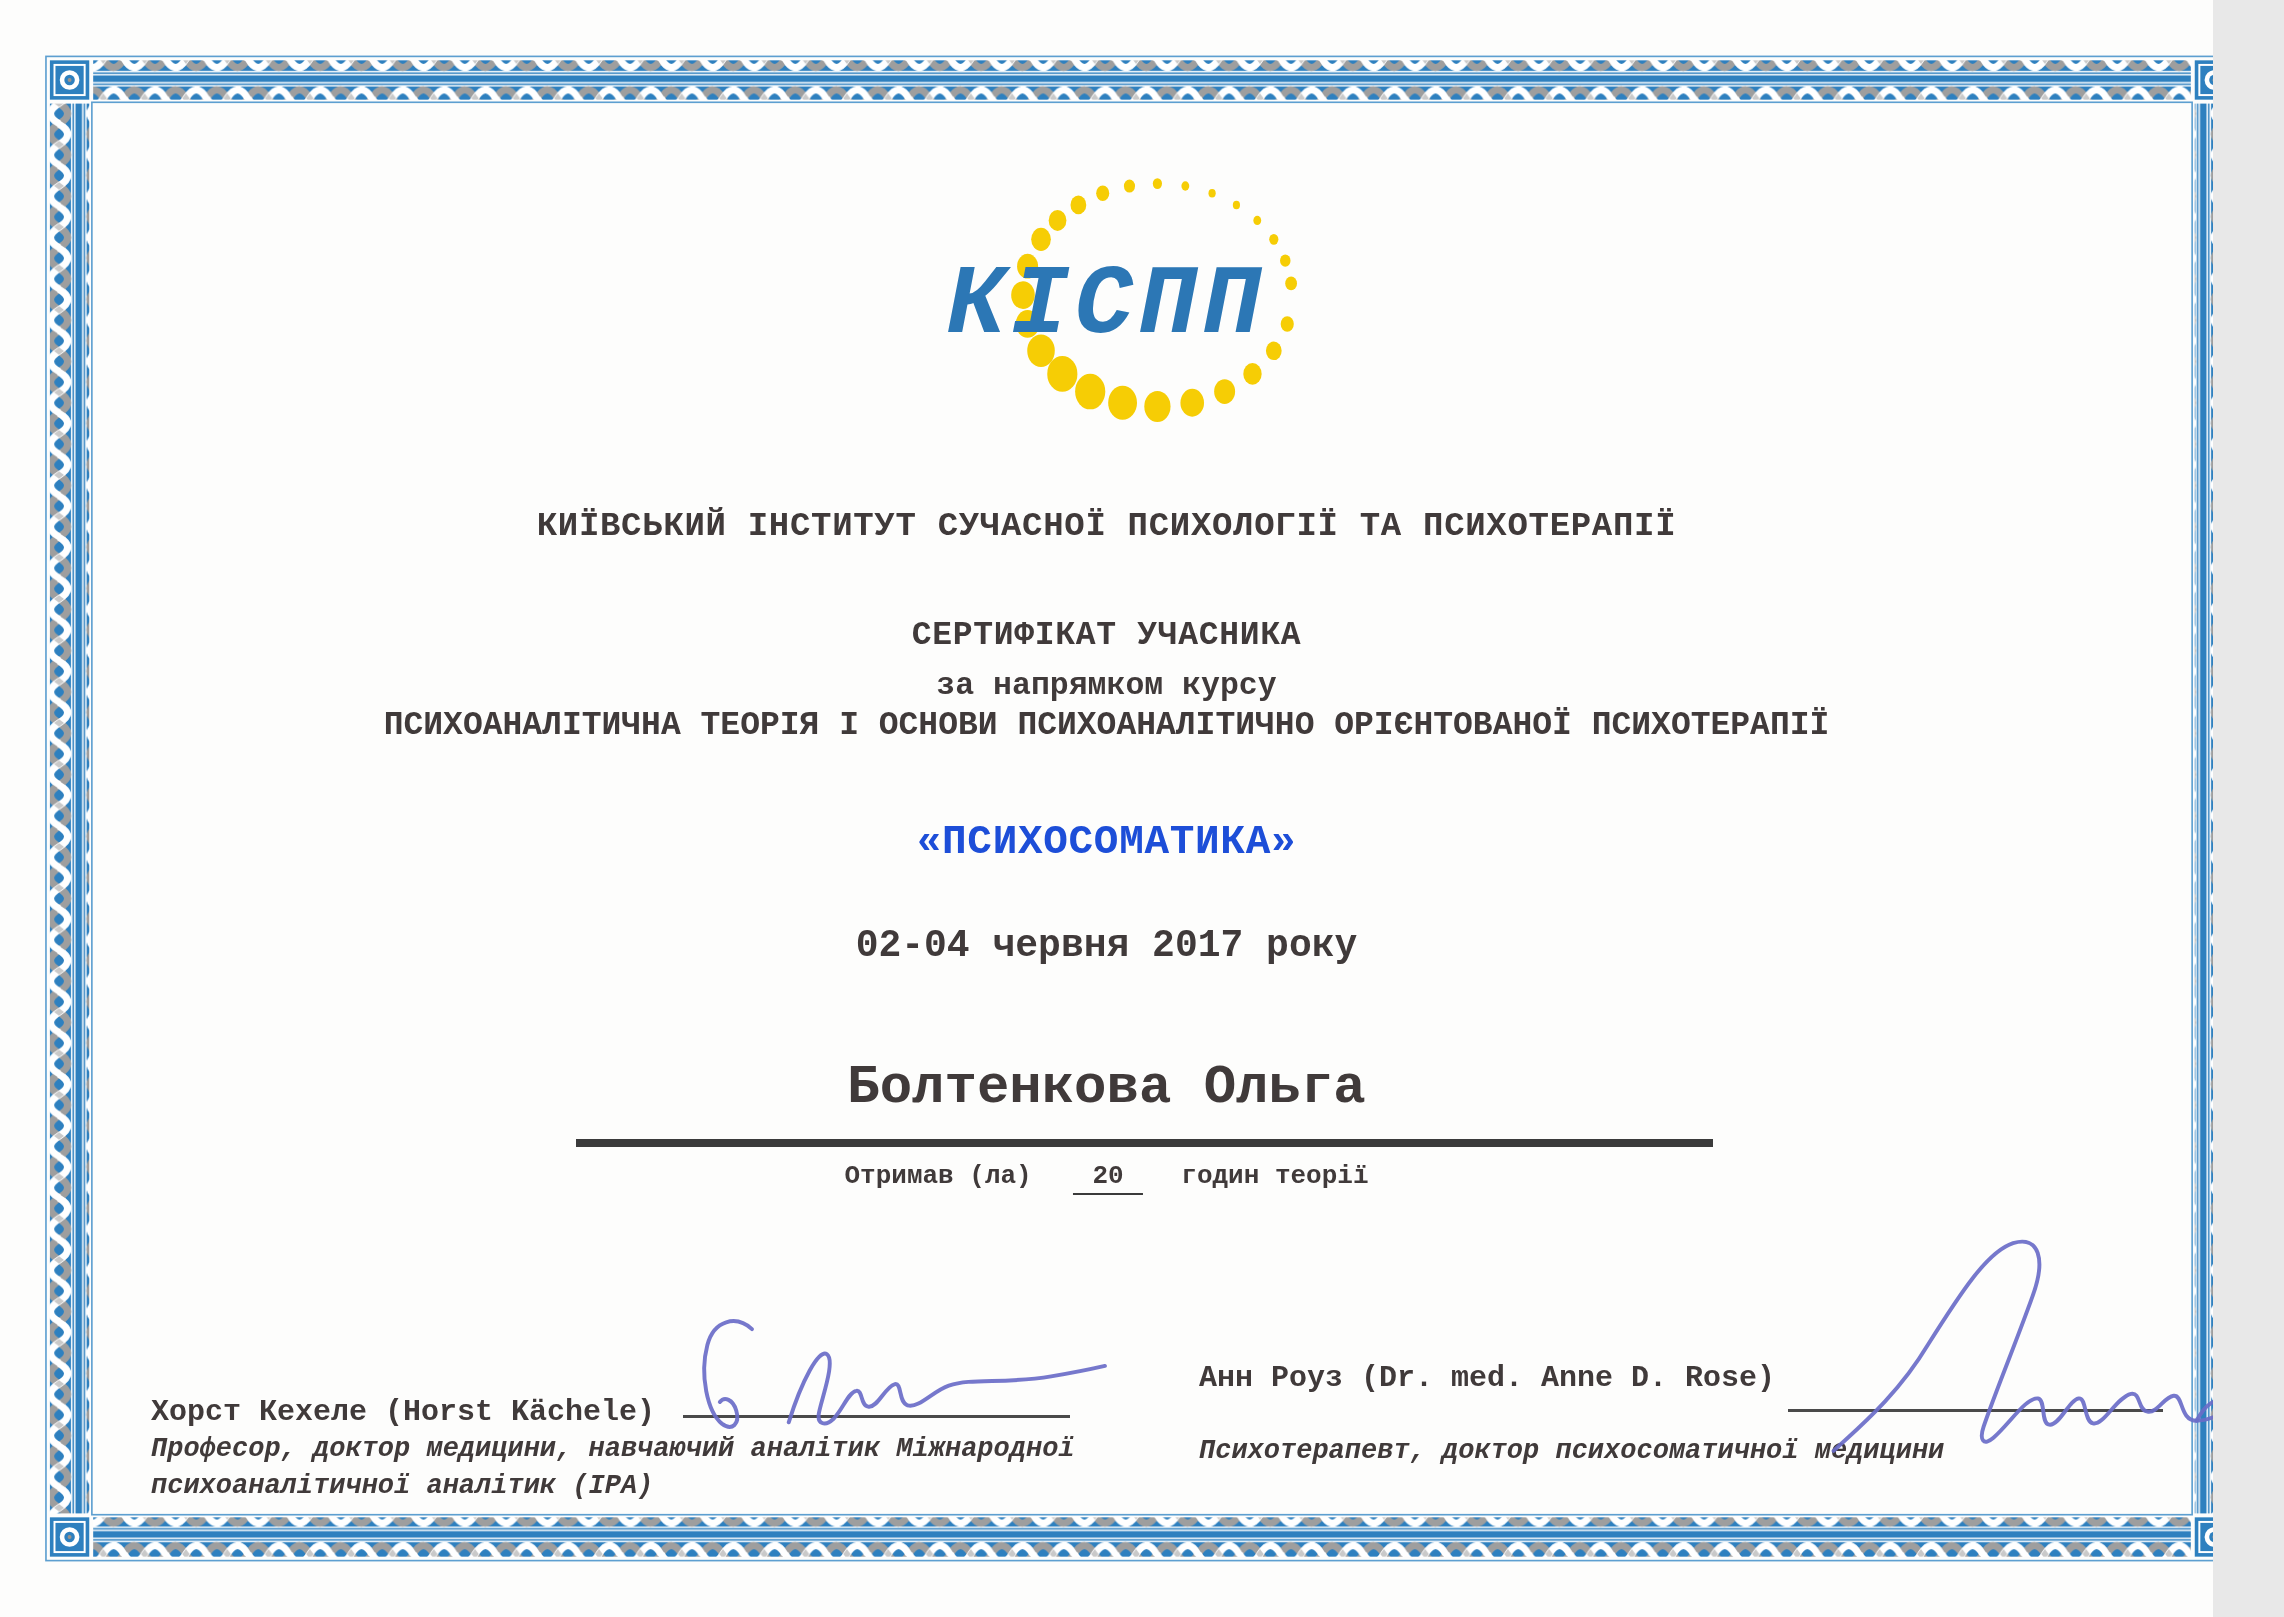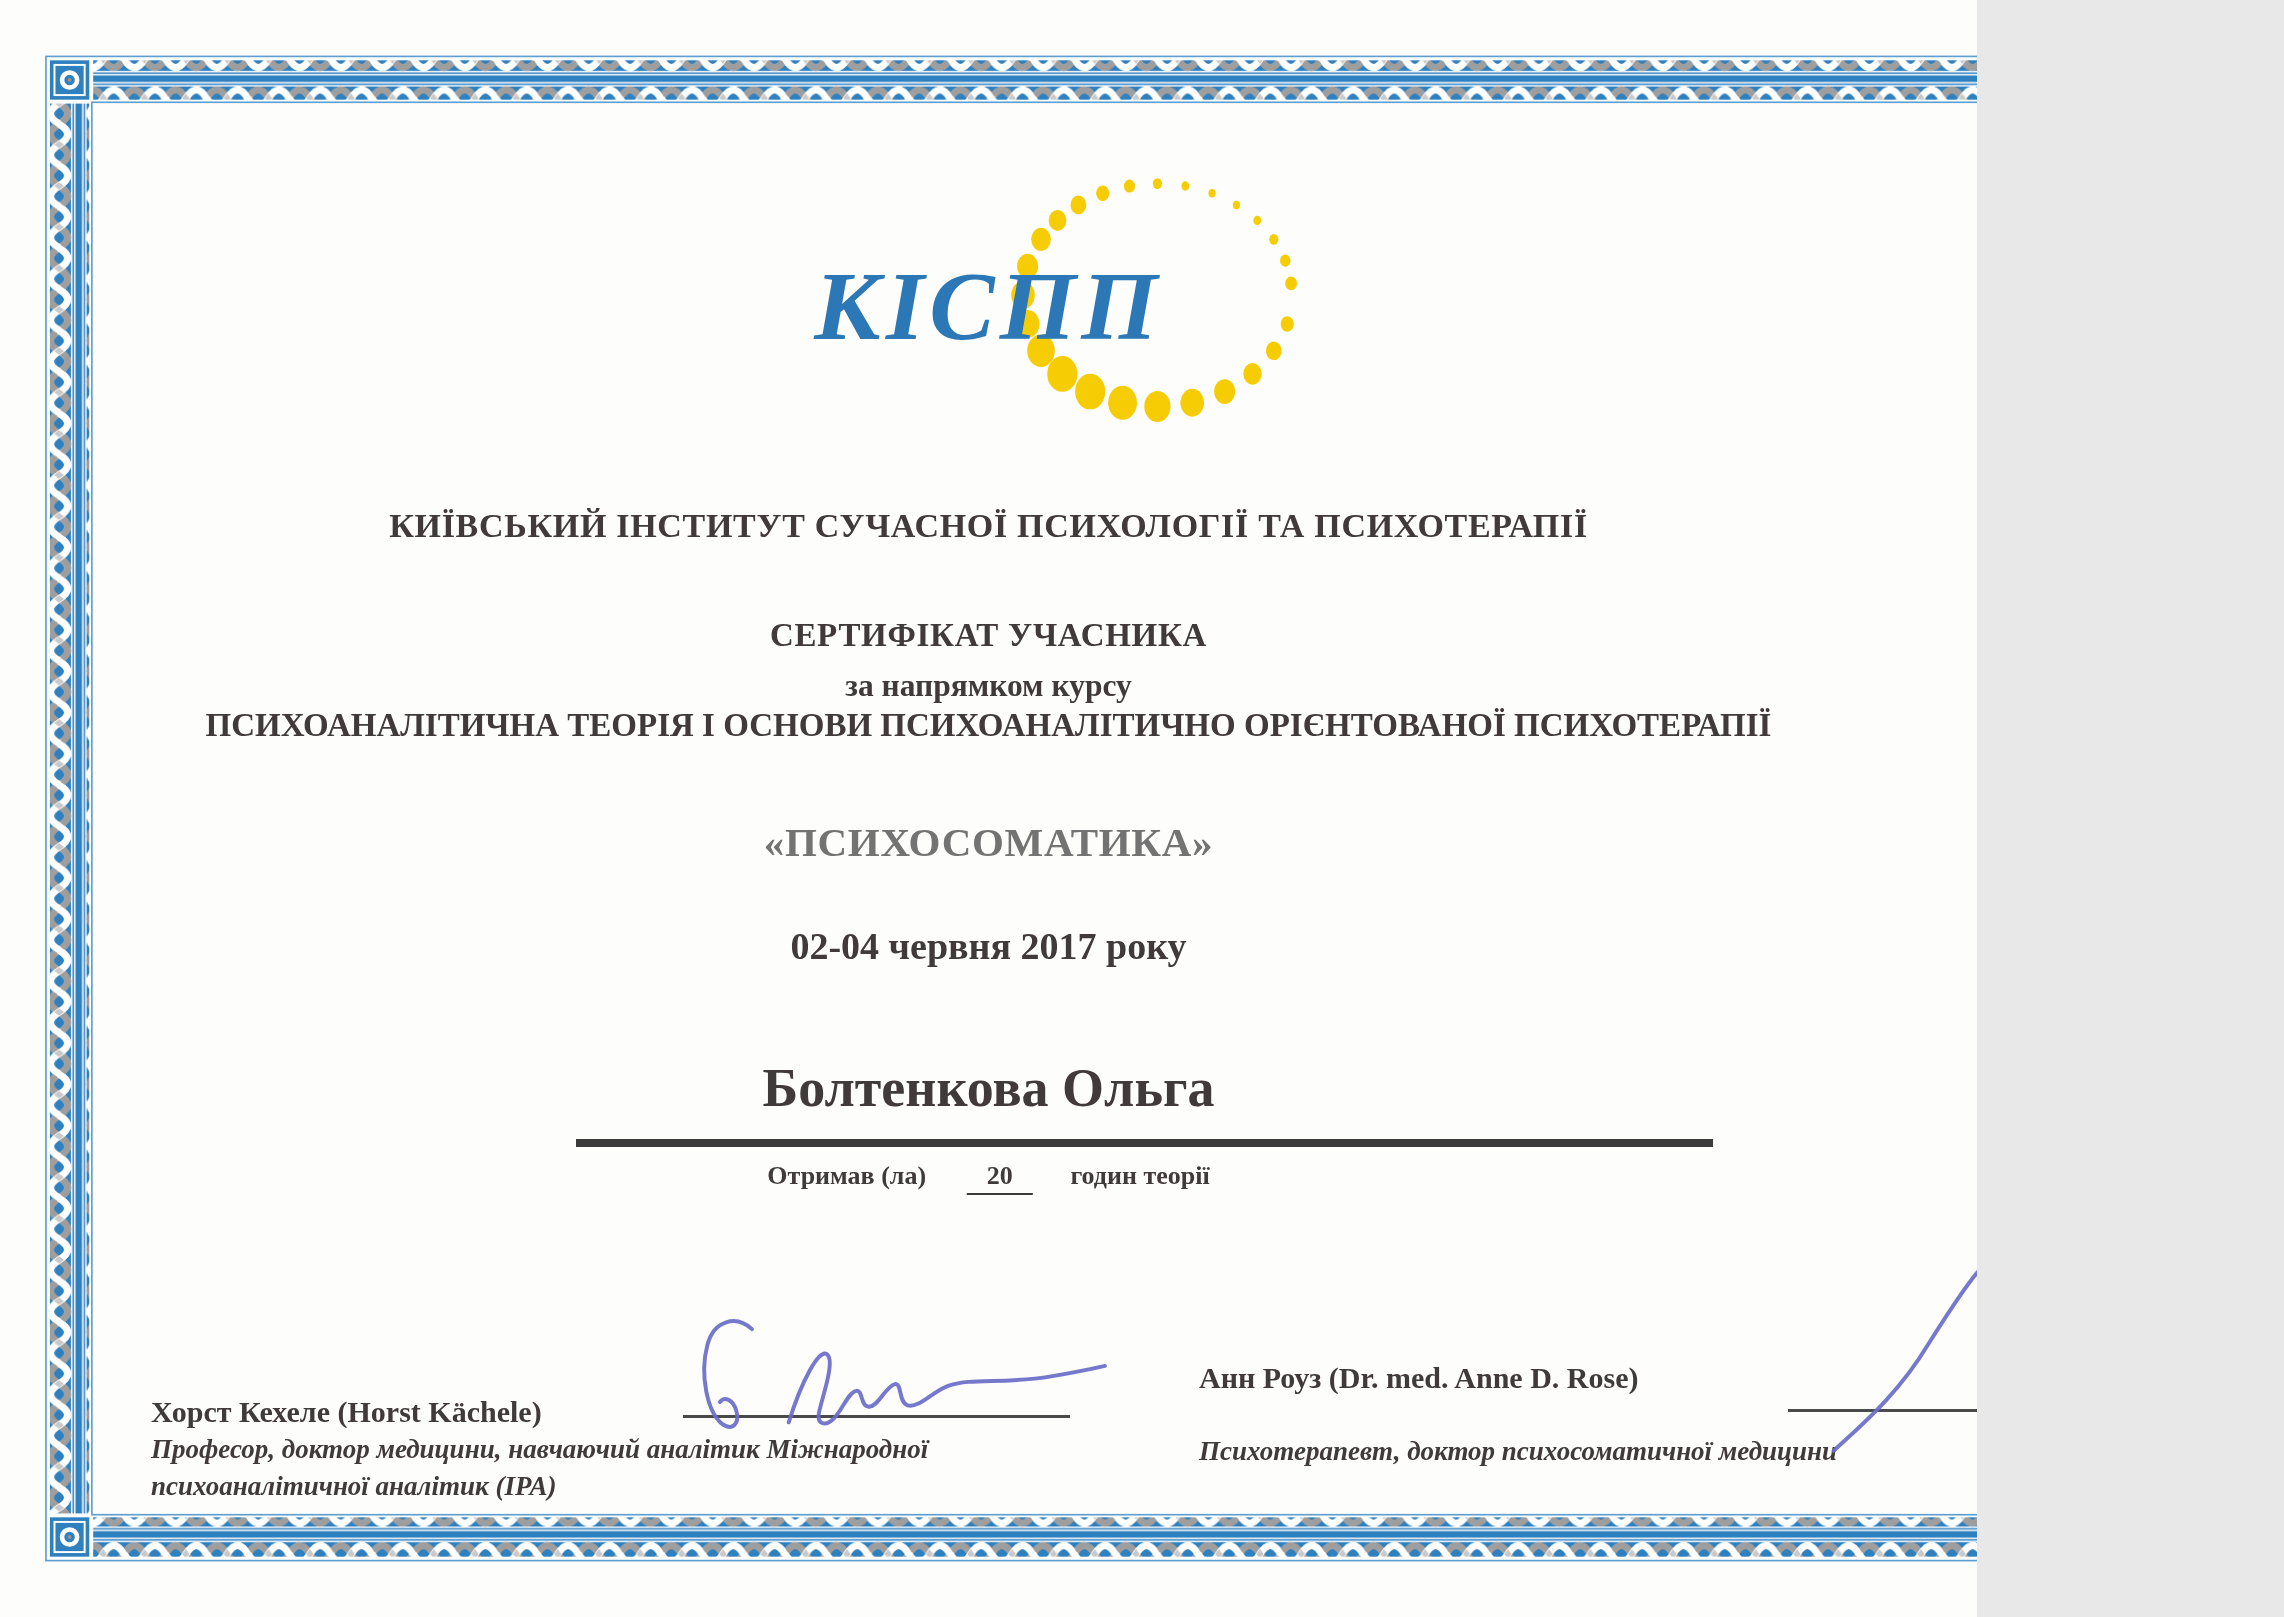--- a/index.html
+++ b/index.html
@@ -1,21 +1,21 @@
 <!DOCTYPE html>
 <html style="font-size:10.5px"><head>
 <meta charset="utf-8">
 <style>
   html,body{margin:0;padding:0;background:#e8e8e8;}
   .page{
     position:relative;
-    width:1977px;height:1617px;
+    width:2213px;height:1617px;
     background:#fdfdfc;
     overflow:hidden;
-    font-family:Liberation Serif, serif;
+    font-family:Liberation Mono, monospace;
     color:#403A3A;
   }
   .abs{position:absolute;}
   .centered{left:50%;transform:translateX(-50%);white-space:nowrap;}
   .frame-svg{left:0;top:0;}
 
   
   .logo-acronym{
     top:257px;
     font-size:98px;line-height:1;
@@ -167,21 +167,21 @@
   <div class="abs centered logo-acronym">КІСПП</div>
 
   <div class="abs centered institute">КИЇВСЬКИЙ ІНСТИТУТ СУЧАСНОЇ ПСИХОЛОГІЇ ТА ПСИХОТЕРАПІЇ</div>
 
   <div class="abs centered doc-type">СЕРТИФІКАТ УЧАСНИКА</div>
 
   <div class="abs centered course-prefix">за напрямком курсу</div>
 
   <div class="abs centered course-name">ПСИХОАНАЛІТИЧНА ТЕОРІЯ І ОСНОВИ ПСИХОАНАЛІТИЧНО ОРІЄНТОВАНОЇ ПСИХОТЕРАПІЇ</div>
 
-  <div class="abs centered topic" style="color:#737373">«ПСИХОСОМАТИКА»</div>
+  <div class="abs centered topic" style="color:#1d4ed8">«ПСИХОСОМАТИКА»</div>
 
   <div class="abs centered date-line">02-04 червня 2017 року</div>
 
   <div class="abs centered recipient">Болтенкова Ольга</div>
 
   <div class="abs name-rule"></div>
 
   <div class="abs centered hours-line">
     <span>Отримав (ла)</span>
     <span class="hours-gap-a"></span>

